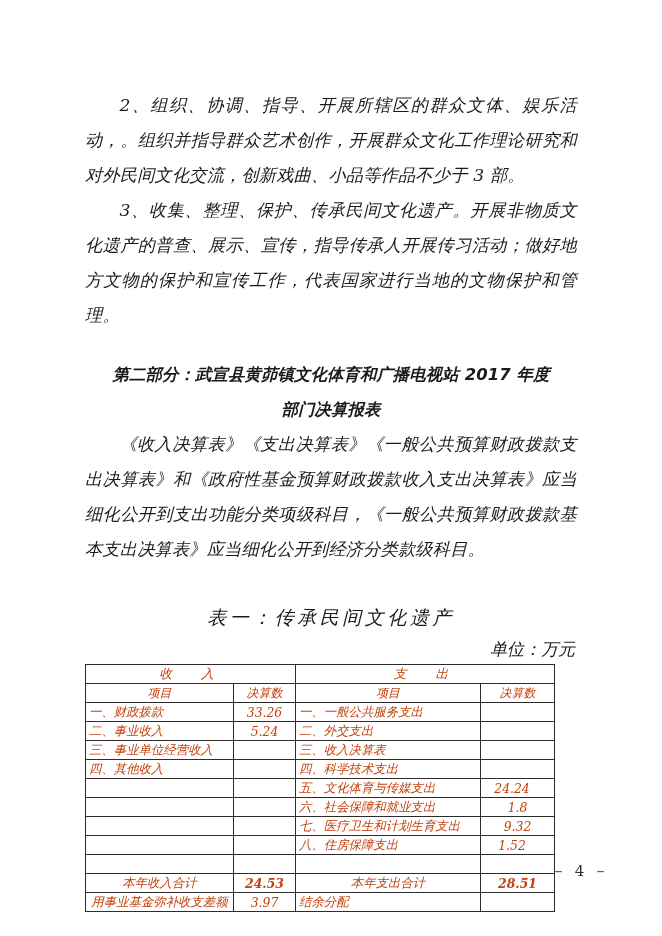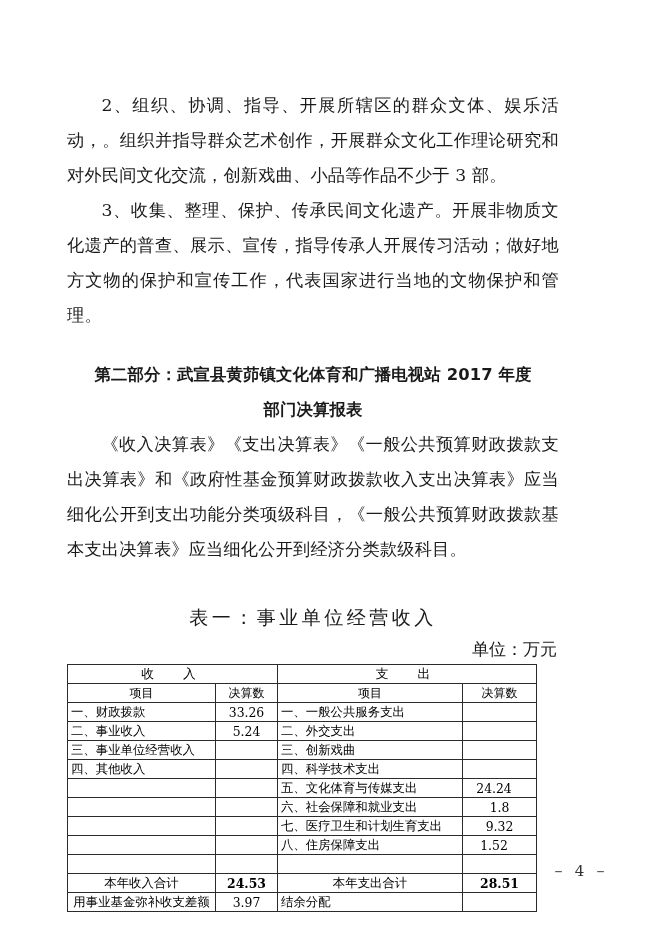--- a/index.html
+++ b/index.html
@@ -20,23 +20,24 @@
 
   .page {
     position: absolute;
     inset: 0;
     background: #ffffff;
   }
 
   
   .content {
     position: absolute;
-    left: 67px;
+    left: 85px;
     top: 88px;
     width: 492px;
+    font-style: italic;
   }
 
   p.para {
     margin: 0 0 0 0;
     font-size: 17.2px;
     line-height: 35px;
     text-align: justify;
     text-justify: inter-ideograph;
     text-indent: 2em;
     letter-spacing: 0.2px;
@@ -75,21 +76,21 @@
     font-family: "DejaVu Serif", "Liberation Serif", serif;
   }
 
   
   table.fin {
     border-collapse: collapse;
     width: 469px;
     table-layout: fixed;
     font-family: "DejaVu Serif", "Liberation Serif", serif;
     font-size: 12.4px;
-    color: #000000;
+    color: #c2410c;
   }
   table.fin td, table.fin th {
     border: 1px solid #2b2b2b;
     height: 18px;
     padding: 0 3px;
     font-weight: normal;
     vertical-align: middle;
     overflow: hidden;
     white-space: nowrap;
   }
@@ -154,21 +155,21 @@
     <p class="para">2、组织、协调、指导、开展所辖区的群众文体、娱乐活动，。组织并指导群众艺术创作，开展群众文化工作理论研究和对外民间文化交流，创新戏曲、小品等作品不少于 3 部。</p>
     <p class="para">3、收集、整理、保护、传承民间文化遗产。开展非物质文化遗产的普查、展示、宣传，指导传承人开展传习活动；做好地方文物的保护和宣传工作，代表国家进行当地的文物保护和管理。</p>
 
     <div class="section-heading">
       <span>第二部分：武宣县黄茆镇文化体育和广播电视站 2017 年度</span>
       <span class="line2">部门决算报表</span>
     </div>
 
     <p class="para">《收入决算表》《支出决算表》《一般公共预算财政拨款支出决算表》和《政府性基金预算财政拨款收入支出决算表》应当细化公开到支出功能分类项级科目，《一般公共预算财政拨款基本支出决算表》应当细化公开到经济分类款级科目。</p>
 
-    <div class="table-caption">表一：事业单位经营收入</div>
+    <div class="table-caption">表一：传承民间文化遗产</div>
 
     <div class="unit-label">单位：万元</div>
 
     <table class="fin">
       <colgroup>
         <col class="c-item-l">
         <col class="c-num-l">
         <col class="c-item-r">
         <col class="c-num-r">
       </colgroup>
@@ -193,21 +194,21 @@
           </tr>
           <tr>
             <td class="cell-item">二、事业收入</td>
             <td class="cell-num">5.24</td>
             <td class="cell-item">二、外交支出</td>
             <td class="cell-num"></td>
           </tr>
           <tr>
             <td class="cell-item">三、事业单位经营收入</td>
             <td class="cell-num"></td>
-            <td class="cell-item">三、创新戏曲</td>
+            <td class="cell-item">三、收入决算表</td>
             <td class="cell-num"></td>
           </tr>
           <tr>
             <td class="cell-item">四、其他收入</td>
             <td class="cell-num"></td>
             <td class="cell-item">四、科学技术支出</td>
             <td class="cell-num"></td>
           </tr>
           <tr>
             <td class="cell-item"></td>

